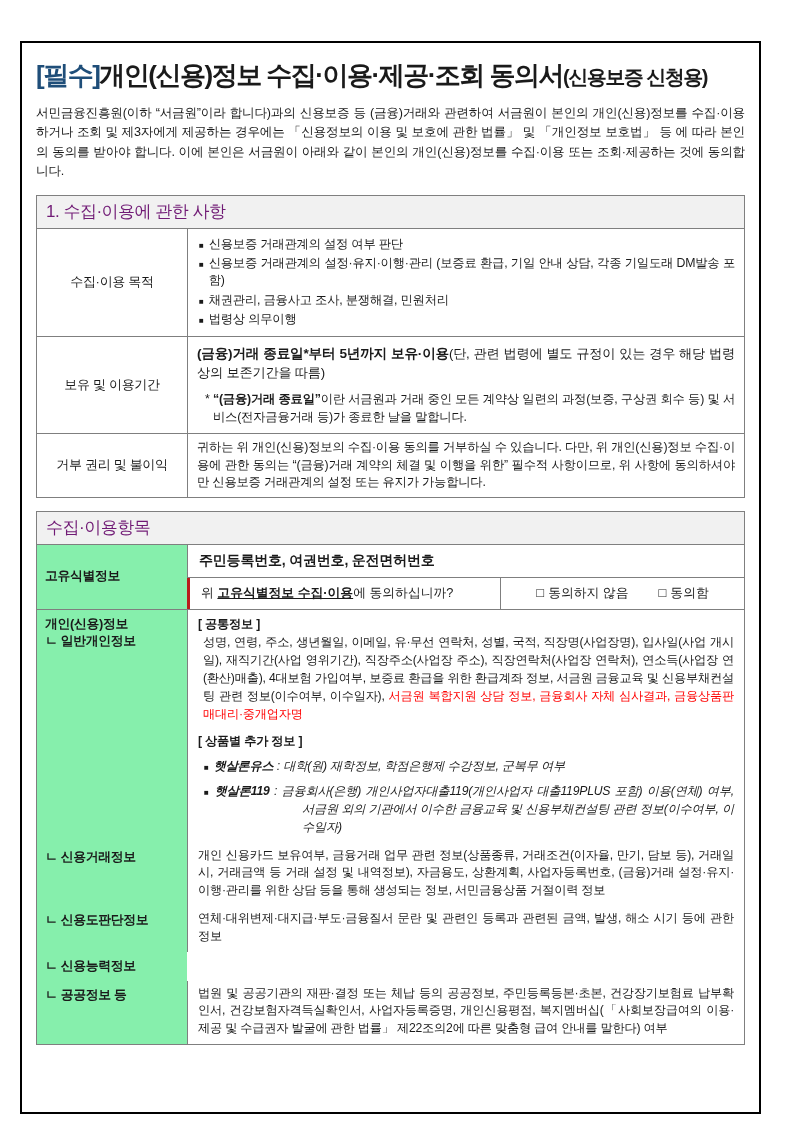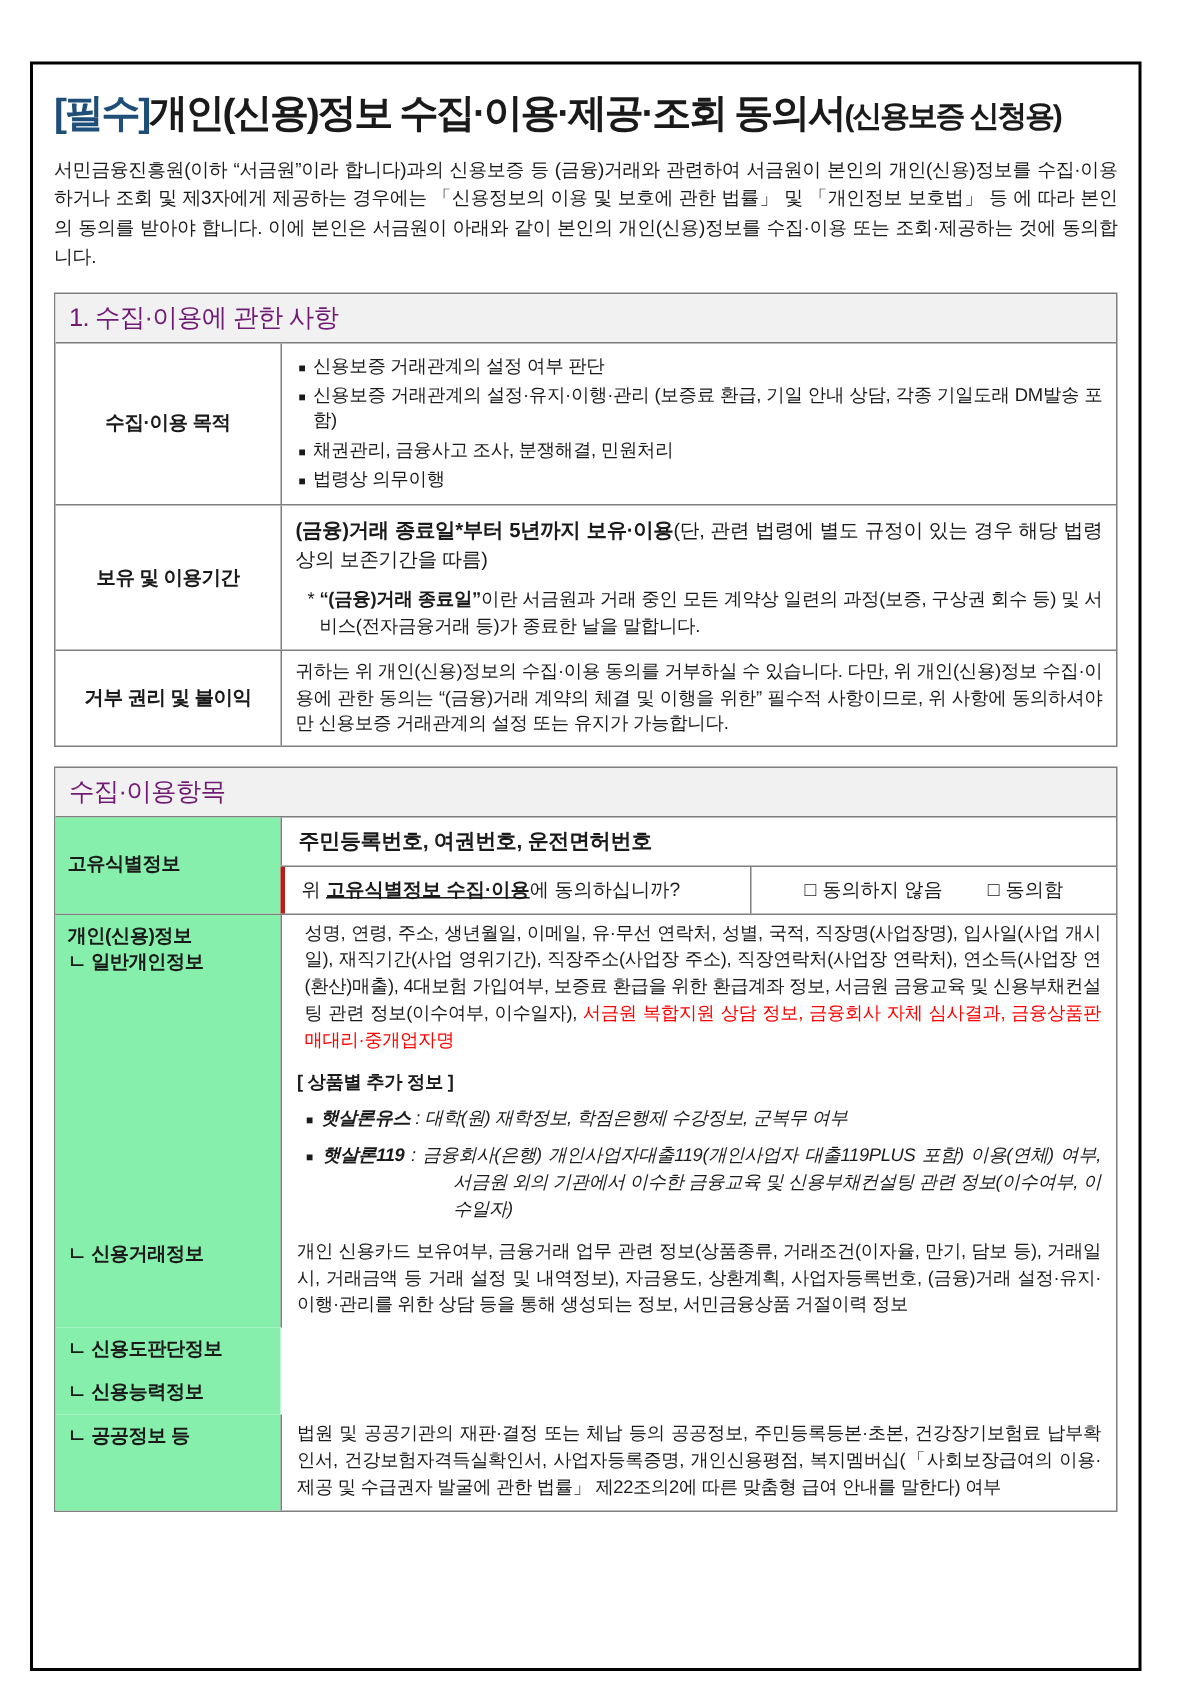--- a/index.html
+++ b/index.html
@@ -22,21 +22,21 @@
   
   .tbl { border:1px solid #7f7f7f; margin-top:13px; }
   .sec-head {
     background:#f1f1f1; color:#701a75; font-size:17px; padding:4px 9px 5px 9px;
     border-bottom:1px solid #7f7f7f; letter-spacing:-0.5px;
   }
   .row { display:flex; }
   .row + .row { border-top:1px solid #7f7f7f; }
   .lbl {
     flex:0 0 150px; display:flex; align-items:center; justify-content:center;
-    font-weight:bold; font-size:13px; text-align:center; padding:4px 6px; letter-spacing:-0.3px;
+    font-weight:normal; font-size:13px; text-align:center; padding:4px 6px; letter-spacing:-0.3px;
   }
   .cnt { flex:1; border-left:1px solid #7f7f7f; padding:5px 9px; font-size:12.3px; line-height:1.42; text-align:justify; letter-spacing:-0.2px; }
 
   .bullet-line { display:flex; margin:2px 0; }
   .bullet-line .bmark { font-size:8px; margin:4px 5px 0 2px; flex:0 0 auto; }
 
   .lead { margin:2px 0 6px 0; font-size:13.2px; }
   .lead b { font-size:13.6px; }
   .dash-note { margin:8px 0 0 4px; padding-left:8px; text-indent:-8px; }
   .star-note { margin:9px 0 2px 8px; padding-left:8px; text-indent:-8px; }
@@ -132,34 +132,36 @@
     </div>
 
     <div class="row" style="flex-direction:column;">
 
       <div class="prow">
         <div class="lbl2">
           <div>개인(신용)정보</div>
           <div>ㄴ 일반개인정보</div>
         </div>
         <div class="pcnt">
+          <div class="bhead">[ 공통정보 ]</div>
           <div class="pbody"><span>성명, 연령, 주소, 생년월일, 이메일, 유·무선 연락처, 성별, 국적, 직장명(사업장명), 입사일(사업 개시일), 재직기간(사업 영위기간), 직장주소(사업장 주소), 직장연락처(사업장 연락처), 연소득(사업장 연(환산)매출), 4대보험 가입여부, 보증료 환급을 위한 환급계좌 정보, 서금원 금융교육 및 신용부채컨설팅 관련 정보(이수여부, 이수일자), </span><span class="red">서금원 복합지원 상담 정보, 금융회사 자체 심사결과, 금융상품판매대리·중개업자명</span></div>
           <div class="bhead" style="margin-top:10px;">[ 상품별 추가 정보 ]</div>
           <div class="hbul"><span class="bmark">■</span><b>햇살론유스</b><span> : 대학(원) 재학정보, 학점은행제 수강정보, 군복무 여부</span></div>
           <div class="hbul hang119"><span class="bmark">■</span><b>햇살론119</b><span> : 금융회사(은행) 개인사업자대출119(개인사업자 대출119PLUS 포함) 이용(연체) 여부, 서금원 외의 기관에서 이수한 금융교육 및 신용부채컨설팅 관련 정보(이수여부, 이수일자)</span></div>
         </div>
       </div>
 
       <div class="prow">
         <div class="lbl2">ㄴ 신용거래정보</div>
         <div class="pcnt">개인 신용카드 보유여부, 금융거래 업무 관련 정보(상품종류, 거래조건(이자율, 만기, 담보 등), 거래일시, 거래금액 등 거래 설정 및 내역정보), 자금용도, 상환계획, 사업자등록번호, (금융)거래 설정·유지·이행·관리를 위한 상담 등을 통해 생성되는 정보, 서민금융상품 거절이력 정보</div>
       </div>
 
       <div class="prow">
         <div class="lbl2">ㄴ 신용도판단정보</div>
+        <div class="pcnt">연체·대위변제·대지급·부도·금융질서 문란 및 관련인 등록과 관련된 금액, 발생, 해소 시기 등에 관한 정보</div>
       </div>
 
       <div class="prow">
         <div class="lbl2">ㄴ 신용능력정보</div>
       </div>
 
       <div class="prow">
         <div class="lbl2">ㄴ 공공정보 등</div>
         <div class="pcnt">법원 및 공공기관의 재판·결정 또는 체납 등의 공공정보, 주민등록등본·초본, 건강장기보험료 납부확인서, 건강보험자격득실확인서, 사업자등록증명, 개인신용평점, 복지멤버십(「사회보장급여의 이용·제공 및 수급권자 발굴에 관한 법률」 제22조의2에 따른 맞춤형 급여 안내를 말한다) 여부</div>
       </div>

